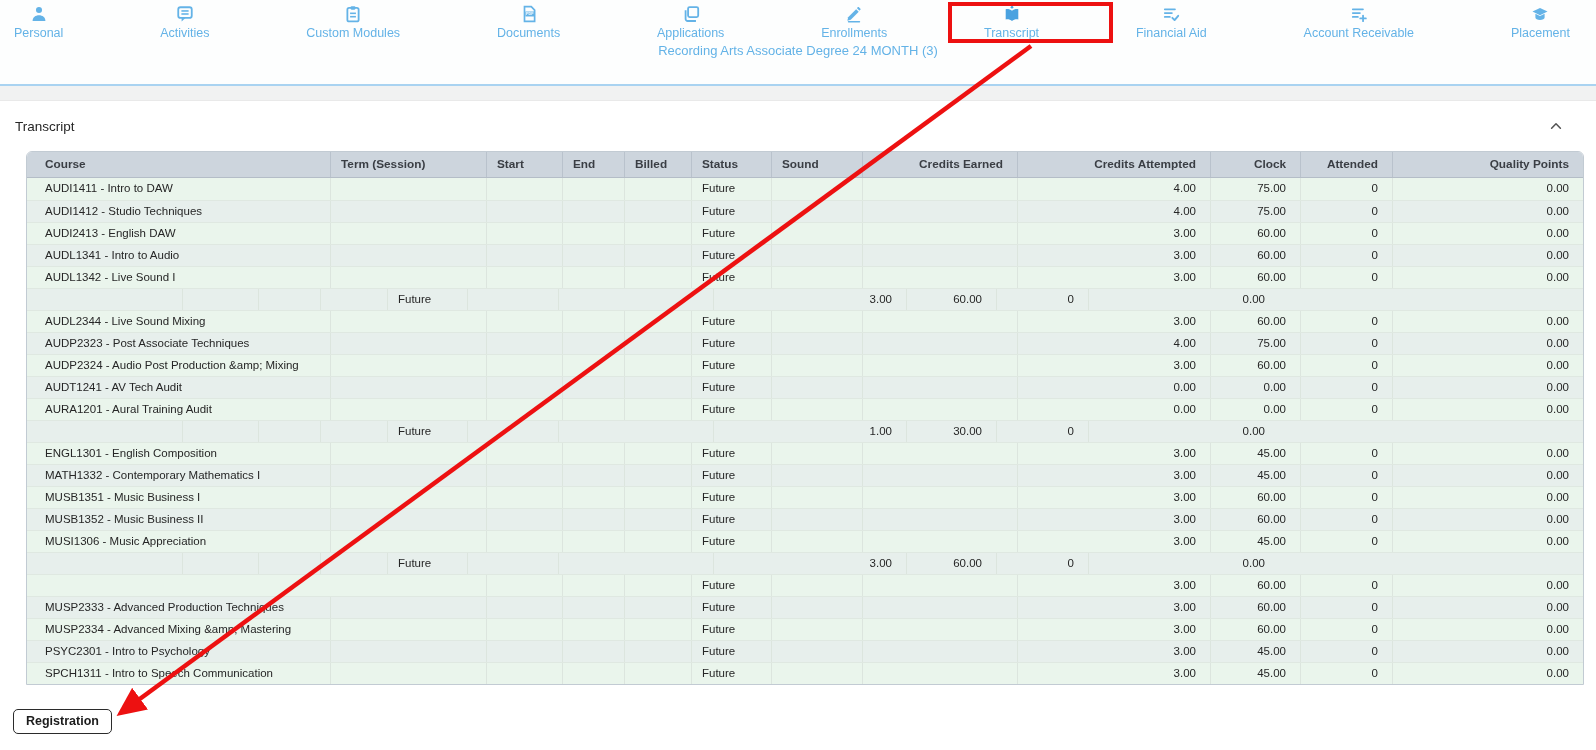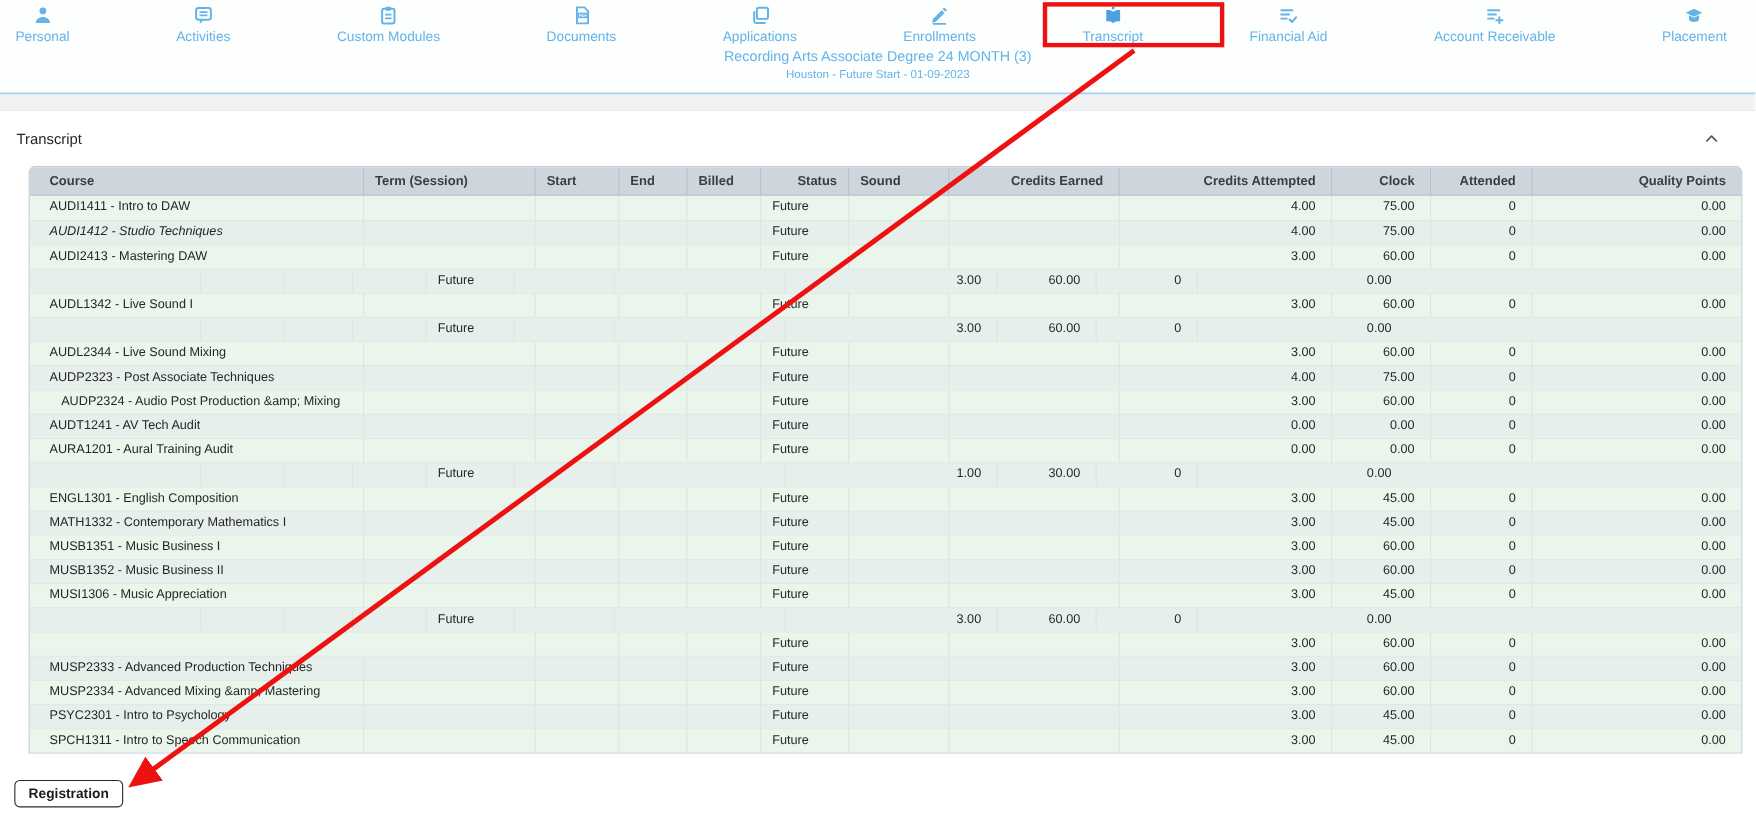--- a/index.html
+++ b/index.html
@@ -175,21 +175,20 @@
             <svg viewBox="0 0 16 16" fill="currentColor">
               <path d="M8 2.6 1.3 5.8 8 9l6.7-3.2z"></path>
               <path d="M3.9 7.8v3.3c0 1.2 1.8 2.2 4.1 2.2s4.1-1 4.1-2.2V7.8L8 9.8z"></path>
             </svg>
           </span>
           <span class="nav-label">Placement</span>
         </div>
       </nav>
     <div class="program-info">
       <div class="program-title">Recording Arts Associate Degree 24 MONTH (3)</div>
-      <div class="program-subtitle">Houston - Future Start - 01-09-2023</div>
     </div>
   </header>
 
   <div class="gray-strip"></div>
 
   <section class="card">
     <div class="section-header">
       <span>Transcript</span>
       <span class="collapse-btn">
         <svg width="14" height="14" viewBox="0 0 16 16">
@@ -198,21 +197,21 @@
       </span>
     </div>
 
     <div class="table">
       <div class="thead">
           <div class="th left first" style="width: 304px;">Course</div>
           <div class="th left" style="width: 156px;">Term (Session)</div>
           <div class="th left" style="width: 76px;">Start</div>
           <div class="th left" style="width: 62px;">End</div>
           <div class="th left" style="width: 67px;">Billed</div>
-          <div class="th left" style="width: 80px; text-align: right;">Status</div>
+          <div class="th left" style="width: 80px;">Status</div>
           <div class="th left" style="width: 91px;">Sound</div>
           <div class="th right" style="width: 155px;">Credits Earned</div>
           <div class="th right" style="width: 193px;">Credits Attempted</div>
           <div class="th right" style="width: 90px;">Clock</div>
           <div class="th right" style="width: 92px;">Attended</div>
           <div class="th right" style="width: 190px;">Quality Points</div>
         </div>
       <div class="tbody">
           <div class="tr odd">
             <div class="td left first" style="width: 304px;">AUDI1411 - Intro to DAW</div>
@@ -222,48 +221,49 @@
             <div class="td left" style="width: 67px;"></div>
             <div class="td left" style="width: 80px;">Future</div>
             <div class="td left" style="width: 91px;"></div>
             <div class="td right" style="width: 155px;"></div>
             <div class="td right" style="width: 193px;">4.00</div>
             <div class="td right" style="width: 90px;">75.00</div>
             <div class="td right" style="width: 92px;">0</div>
             <div class="td right" style="width: 190px;">0.00</div>
           </div>
           <div class="tr even">
-            <div class="td left first" style="width: 304px; font-style: italic;">AUDI1412 - Studio Techniques</div>
+            <div class="td left first" style="width: 304px;">AUDI1412 - Studio Techniques</div>
             <div class="td left" style="width: 156px;"></div>
             <div class="td left" style="width: 76px;"></div>
             <div class="td left" style="width: 62px;"></div>
             <div class="td left" style="width: 67px;"></div>
             <div class="td left" style="width: 80px;">Future</div>
             <div class="td left" style="width: 91px;"></div>
             <div class="td right" style="width: 155px;"></div>
             <div class="td right" style="width: 193px;">4.00</div>
             <div class="td right" style="width: 90px;">75.00</div>
             <div class="td right" style="width: 92px;">0</div>
             <div class="td right" style="width: 190px;">0.00</div>
           </div>
           <div class="tr odd">
-            <div class="td left first" style="width: 304px;">AUDI2413 - Mastering DAW</div>
-            <div class="td left" style="width: 156px;"></div>
-            <div class="td left" style="width: 76px;"></div>
-            <div class="td left" style="width: 62px;"></div>
-            <div class="td left" style="width: 67px;"></div>
-            <div class="td left" style="width: 80px;">Future</div>
-            <div class="td left" style="width: 91px;"></div>
-            <div class="td right" style="width: 155px;"></div>
-            <div class="td right" style="width: 193px;">3.00</div>
-            <div class="td right" style="width: 90px;">60.00</div>
-            <div class="td right" style="width: 92px;">0</div>
-            <div class="td right" style="width: 190px;">0.00</div>
-          </div>
-          <div class="tr even">
+            <div class="td left first" style="width: 304px;">AUDI2413 - English DAW</div>
+            <div class="td left" style="width: 156px;"></div>
+            <div class="td left" style="width: 76px;"></div>
+            <div class="td left" style="width: 62px;"></div>
+            <div class="td left" style="width: 67px;"></div>
+            <div class="td left" style="width: 80px;">Future</div>
+            <div class="td left" style="width: 91px;"></div>
+            <div class="td right" style="width: 155px;"></div>
+            <div class="td right" style="width: 193px;">3.00</div>
+            <div class="td right" style="width: 90px;">60.00</div>
+            <div class="td right" style="width: 92px;">0</div>
+            <div class="td right" style="width: 190px;">0.00</div>
+          </div>
+          <div class="tr even">
+            <div class="td left first" style="width: 304px;">AUDL1341 - Intro to Audio</div>
             <div class="td left" style="width: 156px;"></div>
             <div class="td left" style="width: 76px;"></div>
             <div class="td left" style="width: 62px;"></div>
             <div class="td left" style="width: 67px;"></div>
             <div class="td left" style="width: 80px;">Future</div>
             <div class="td left" style="width: 91px;"></div>
             <div class="td right" style="width: 155px;"></div>
             <div class="td right" style="width: 193px;">3.00</div>
             <div class="td right" style="width: 90px;">60.00</div>
             <div class="td right" style="width: 92px;">0</div>
@@ -318,21 +318,21 @@
             <div class="td left" style="width: 67px;"></div>
             <div class="td left" style="width: 80px;">Future</div>
             <div class="td left" style="width: 91px;"></div>
             <div class="td right" style="width: 155px;"></div>
             <div class="td right" style="width: 193px;">4.00</div>
             <div class="td right" style="width: 90px;">75.00</div>
             <div class="td right" style="width: 92px;">0</div>
             <div class="td right" style="width: 190px;">0.00</div>
           </div>
           <div class="tr odd">
-            <div class="td left first" style="width: 304px; text-align: center;">AUDP2324 - Audio Post Production &amp;amp; Mixing</div>
+            <div class="td left first" style="width: 304px;">AUDP2324 - Audio Post Production &amp;amp; Mixing</div>
             <div class="td left" style="width: 156px;"></div>
             <div class="td left" style="width: 76px;"></div>
             <div class="td left" style="width: 62px;"></div>
             <div class="td left" style="width: 67px;"></div>
             <div class="td left" style="width: 80px;">Future</div>
             <div class="td left" style="width: 91px;"></div>
             <div class="td right" style="width: 155px;"></div>
             <div class="td right" style="width: 193px;">3.00</div>
             <div class="td right" style="width: 90px;">60.00</div>
             <div class="td right" style="width: 92px;">0</div>

